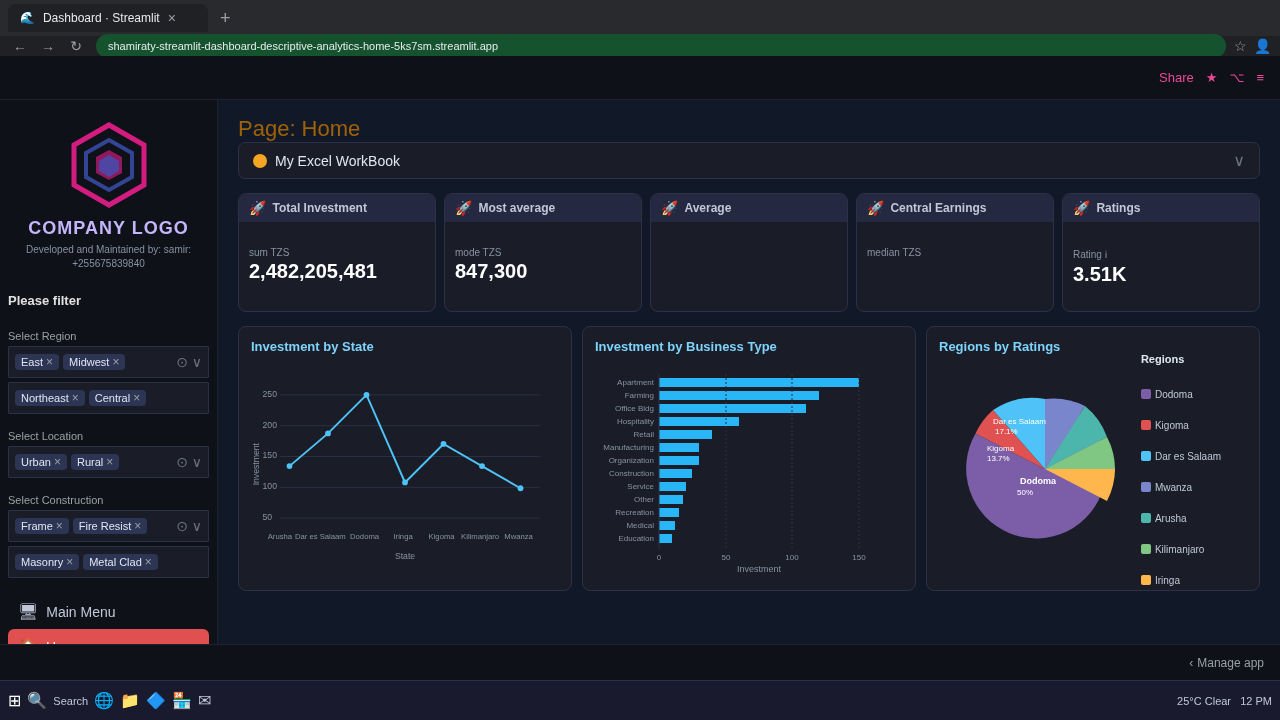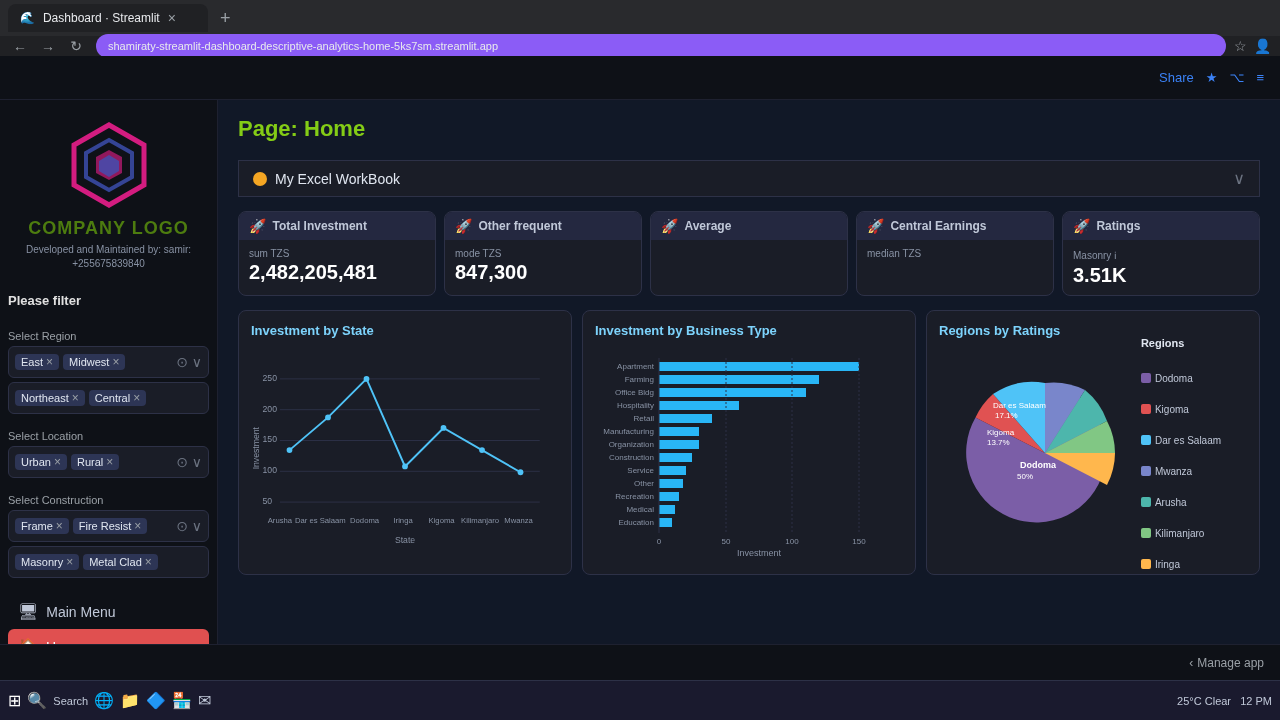--- a/index.html
+++ b/index.html
@@ -8,61 +8,61 @@
     
     .browser-chrome { background: #202124; height: 56px; display: flex; flex-direction: column; flex-shrink: 0; }
     .browser-tabs { background: #292a2d; height: 36px; display: flex; align-items: center; padding: 0 8px; gap: 4px; }
     .browser-tab { background: #3c4043; border-radius: 8px 8px 0 0; height: 28px; display: flex; align-items: center; padding: 0 12px; font-size: 12px; color: #e8eaed; gap: 8px; min-width: 200px; }
     .browser-tab.active { background: #202124; }
     .tab-close { cursor: pointer; color: #9aa0a6; font-size: 14px; }
     .new-tab { color: #9aa0a6; font-size: 18px; cursor: pointer; padding: 0 8px; }
     .browser-toolbar { height: 20px; display: flex; align-items: center; padding: 0 8px; gap: 8px; }
     .nav-btns { display: flex; gap: 4px; }
     .nav-btn { color: #9aa0a6; font-size: 14px; cursor: pointer; width: 24px; text-align: center; }
-    .url-bar { flex: 1; background: #8b5cf6; border-radius: 20px; height: 24px; display: flex; align-items: center; padding: 0 12px; font-size: 11px; color: #e8eaed; }
+    .url-bar { flex: 1; background: #14532d; border-radius: 20px; height: 24px; display: flex; align-items: center; padding: 0 12px; font-size: 11px; color: #e8eaed; }
     .toolbar-actions { display: flex; gap: 8px; color: #9aa0a6; font-size: 14px; }
 
     
     .app { display: flex; flex: 1; overflow: hidden; }
 
     
     .sidebar { width: 218px; background: #0e1117; border-right: 1px solid #1e2130; display: flex; flex-direction: column; overflow-y: auto; flex-shrink: 0; padding: 12px 8px; }
     .logo-area { text-align: center; padding: 8px 0 12px; }
     .logo-hex { width: 90px; height: 90px; margin: 0 auto 4px; }
-    .company-name { color: #4d7c0f; font-size: 18px; font-weight: 800; letter-spacing: 1px; }
+    .company-name { color: #c4b5fd; font-size: 18px; font-weight: 800; letter-spacing: 1px; }
     .company-sub { color: #8892a4; font-size: 10px; margin-top: 4px; line-height: 1.4; }
 
     .section-title { font-size: 13px; font-weight: 600; color: #e0e0e0; margin: 10px 0 6px; }
     .filter-label { font-size: 11px; color: #9aa0a6; margin: 16px 0 4px; }
 
-    .tag-container { display: flex; flex-wrap: wrap; gap: 4px; align-items: center; background: #1a1d27; border-radius: 6px; padding: 4px 6px; border: 1px solid #2d3147; min-height: 32px; }
+    .tag-container { display: flex; flex-wrap: wrap; gap: 4px; align-items: center; background: #1a1d27; border-radius: 1px; padding: 4px 6px; border: 1px solid #2d3147; min-height: 32px; }
     .tag { display: flex; align-items: center; gap: 3px; background: #2d3555; border-radius: 4px; padding: 2px 6px; font-size: 11px; color: #e0e6f0; }
     .tag-x { color: #9aa0a6; cursor: pointer; font-size: 12px; line-height: 1; }
     .tag-controls { display: flex; align-items: center; margin-left: auto; color: #6b7280; font-size: 14px; }
 
     .nav-section { margin-top: 16px; }
     .nav-item { display: flex; align-items: center; gap: 8px; padding: 8px 10px; border-radius: 6px; cursor: pointer; color: #c0c8d8; font-size: 14px; }
     .nav-item.active { background: #e05050; color: #fff; }
     .nav-icon { font-size: 16px; }
 
     
     .main { flex: 1; overflow-y: auto; padding: 16px 20px; background: #111827; }
-    .page-title { font-size: 22px; font-weight: 700; color: #84cc16; margin-bottom: 18px; }
-
-    .workbook-select { background: #1a1d27; border: 1px solid #2d3147; border-radius: 0; padding: 8px 14px; display: flex; align-items: center; gap: 8px; margin-bottom: 14px; cursor: pointer; }
+    .page-title { font-size: 22px; font-weight: 400; color: #a16207; margin-bottom: 0; }
+
+    .workbook-select { background: #1a1d27; border: 1px solid #2d3147; border-radius: 7px; padding: 8px 14px; display: flex; align-items: center; gap: 8px; margin-bottom: 14px; cursor: pointer; }
     .workbook-dot { width: 14px; height: 14px; background: #f5a623; border-radius: 50%; }
     .workbook-label { flex: 1; font-size: 14px; color: #e0e6f0; }
     .workbook-chevron { color: #6b7280; font-size: 16px; }
 
     
     .metric-cards { display: grid; grid-template-columns: repeat(5, 1fr); gap: 8px; margin-bottom: 14px; }
     .metric-card { background: #1a1d27; border: 1px solid #2d3147; border-radius: 8px; overflow: hidden; }
     .metric-header { background: #242840; padding: 6px 10px; display: flex; align-items: center; gap: 6px; font-size: 12px; color: #c0c8d8; font-weight: 600; }
     .metric-emoji { font-size: 14px; }
-    .metric-body { padding: 8px 10px; }
+    .metric-body { padding: 25px 10px; }
     .metric-sub { font-size: 10px; color: #8892a4; margin-bottom: 2px; }
     .metric-value { font-size: 20px; font-weight: 700; color: #fff; }
 
     
     .charts-row { display: grid; grid-template-columns: 1fr 1fr 1fr; gap: 10px; }
     .chart-card { background: #1a1d27; border: 1px solid #2d3147; border-radius: 8px; padding: 12px; }
     .chart-title { font-size: 13px; font-weight: 600; color: #7dd3fc; margin-bottom: 10px; }
     .axis-label { font-size: 9px; fill: #8892a4; }
     svg text { font-family: 'Segoe UI', sans-serif; }
 
@@ -72,21 +72,21 @@
     .legend-item { display: flex; align-items: center; gap: 4px; color: #c0c8d8; }
     .legend-dot { width: 10px; height: 10px; border-radius: 2px; flex-shrink: 0; }
 
     
     .taskbar { height: 40px; background: #1a1a2e; display: flex; align-items: center; padding: 0 8px; gap: 6px; border-top: 1px solid #2d3147; flex-shrink: 0; }
     .taskbar-time { margin-left: auto; font-size: 11px; color: #c0c8d8; }
     .taskbar-icon { font-size: 16px; color: #c0c8d8; cursor: pointer; }
     .manage-app-btn { margin-left: auto; display: flex; align-items: center; gap: 4px; color: #9aa0a6; font-size: 12px; cursor: pointer; }
 
     .top-bar { height: 44px; background: #0e1117; border-bottom: 1px solid #1e2130; display: flex; align-items: center; padding: 0 16px; justify-content: flex-end; gap: 12px; flex-shrink: 0; }
-    .top-bar-btn { color: #3b82f6; font-size: 13px; cursor: pointer; display: flex; align-items: center; gap: 4px; text-align: right; }
+    .top-bar-btn { color: #ec4899; font-size: 13px; cursor: pointer; display: flex; align-items: center; gap: 4px; text-align: right; }
 
     .streamlit-footer { height: 36px; background: #0e1117; border-top: 1px solid #1e2130; display: flex; align-items: center; justify-content: flex-end; padding: 0 16px; }
   </style>
 </head>
 <body>
 
 <div class="browser-chrome">
   <div class="browser-tabs">
     <div class="browser-tab active">
       <span style="color:#4fc3f7;font-size:12px;">🌊</span>
@@ -230,21 +230,21 @@
           <span>Total Investment</span>
         </div>
         <div class="metric-body">
           <div class="metric-sub">sum TZS</div>
           <div class="metric-value">2,482,205,481</div>
         </div>
       </div>
       <div class="metric-card">
         <div class="metric-header">
           <span class="metric-emoji">🚀</span>
-          <span>Other frequent</span>
+          <span>Most average</span>
         </div>
         <div class="metric-body">
           <div class="metric-sub">mode TZS</div>
           <div class="metric-value">847,300</div>
         </div>
       </div>
       <div class="metric-card">
         <div class="metric-header">
           <span class="metric-emoji">🚀</span>
           <span>Average</span>
@@ -258,21 +258,21 @@
         <div class="metric-body">
           <div class="metric-sub">median TZS</div>
         </div>
       </div>
       <div class="metric-card">
         <div class="metric-header">
           <span class="metric-emoji">🚀</span>
           <span>Ratings</span>
         </div>
         <div class="metric-body">
-          <div class="metric-sub">Masonry ℹ</div>
+          <div class="metric-sub">Rating ℹ</div>
           <div class="metric-value">3.51K</div>
         </div>
       </div>
     </div>
 
     <div class="charts-row">
 
       <div class="chart-card">
         <div class="chart-title">Investment by State</div>
         <svg width="100%" height="210" viewBox="0 0 320 210">

